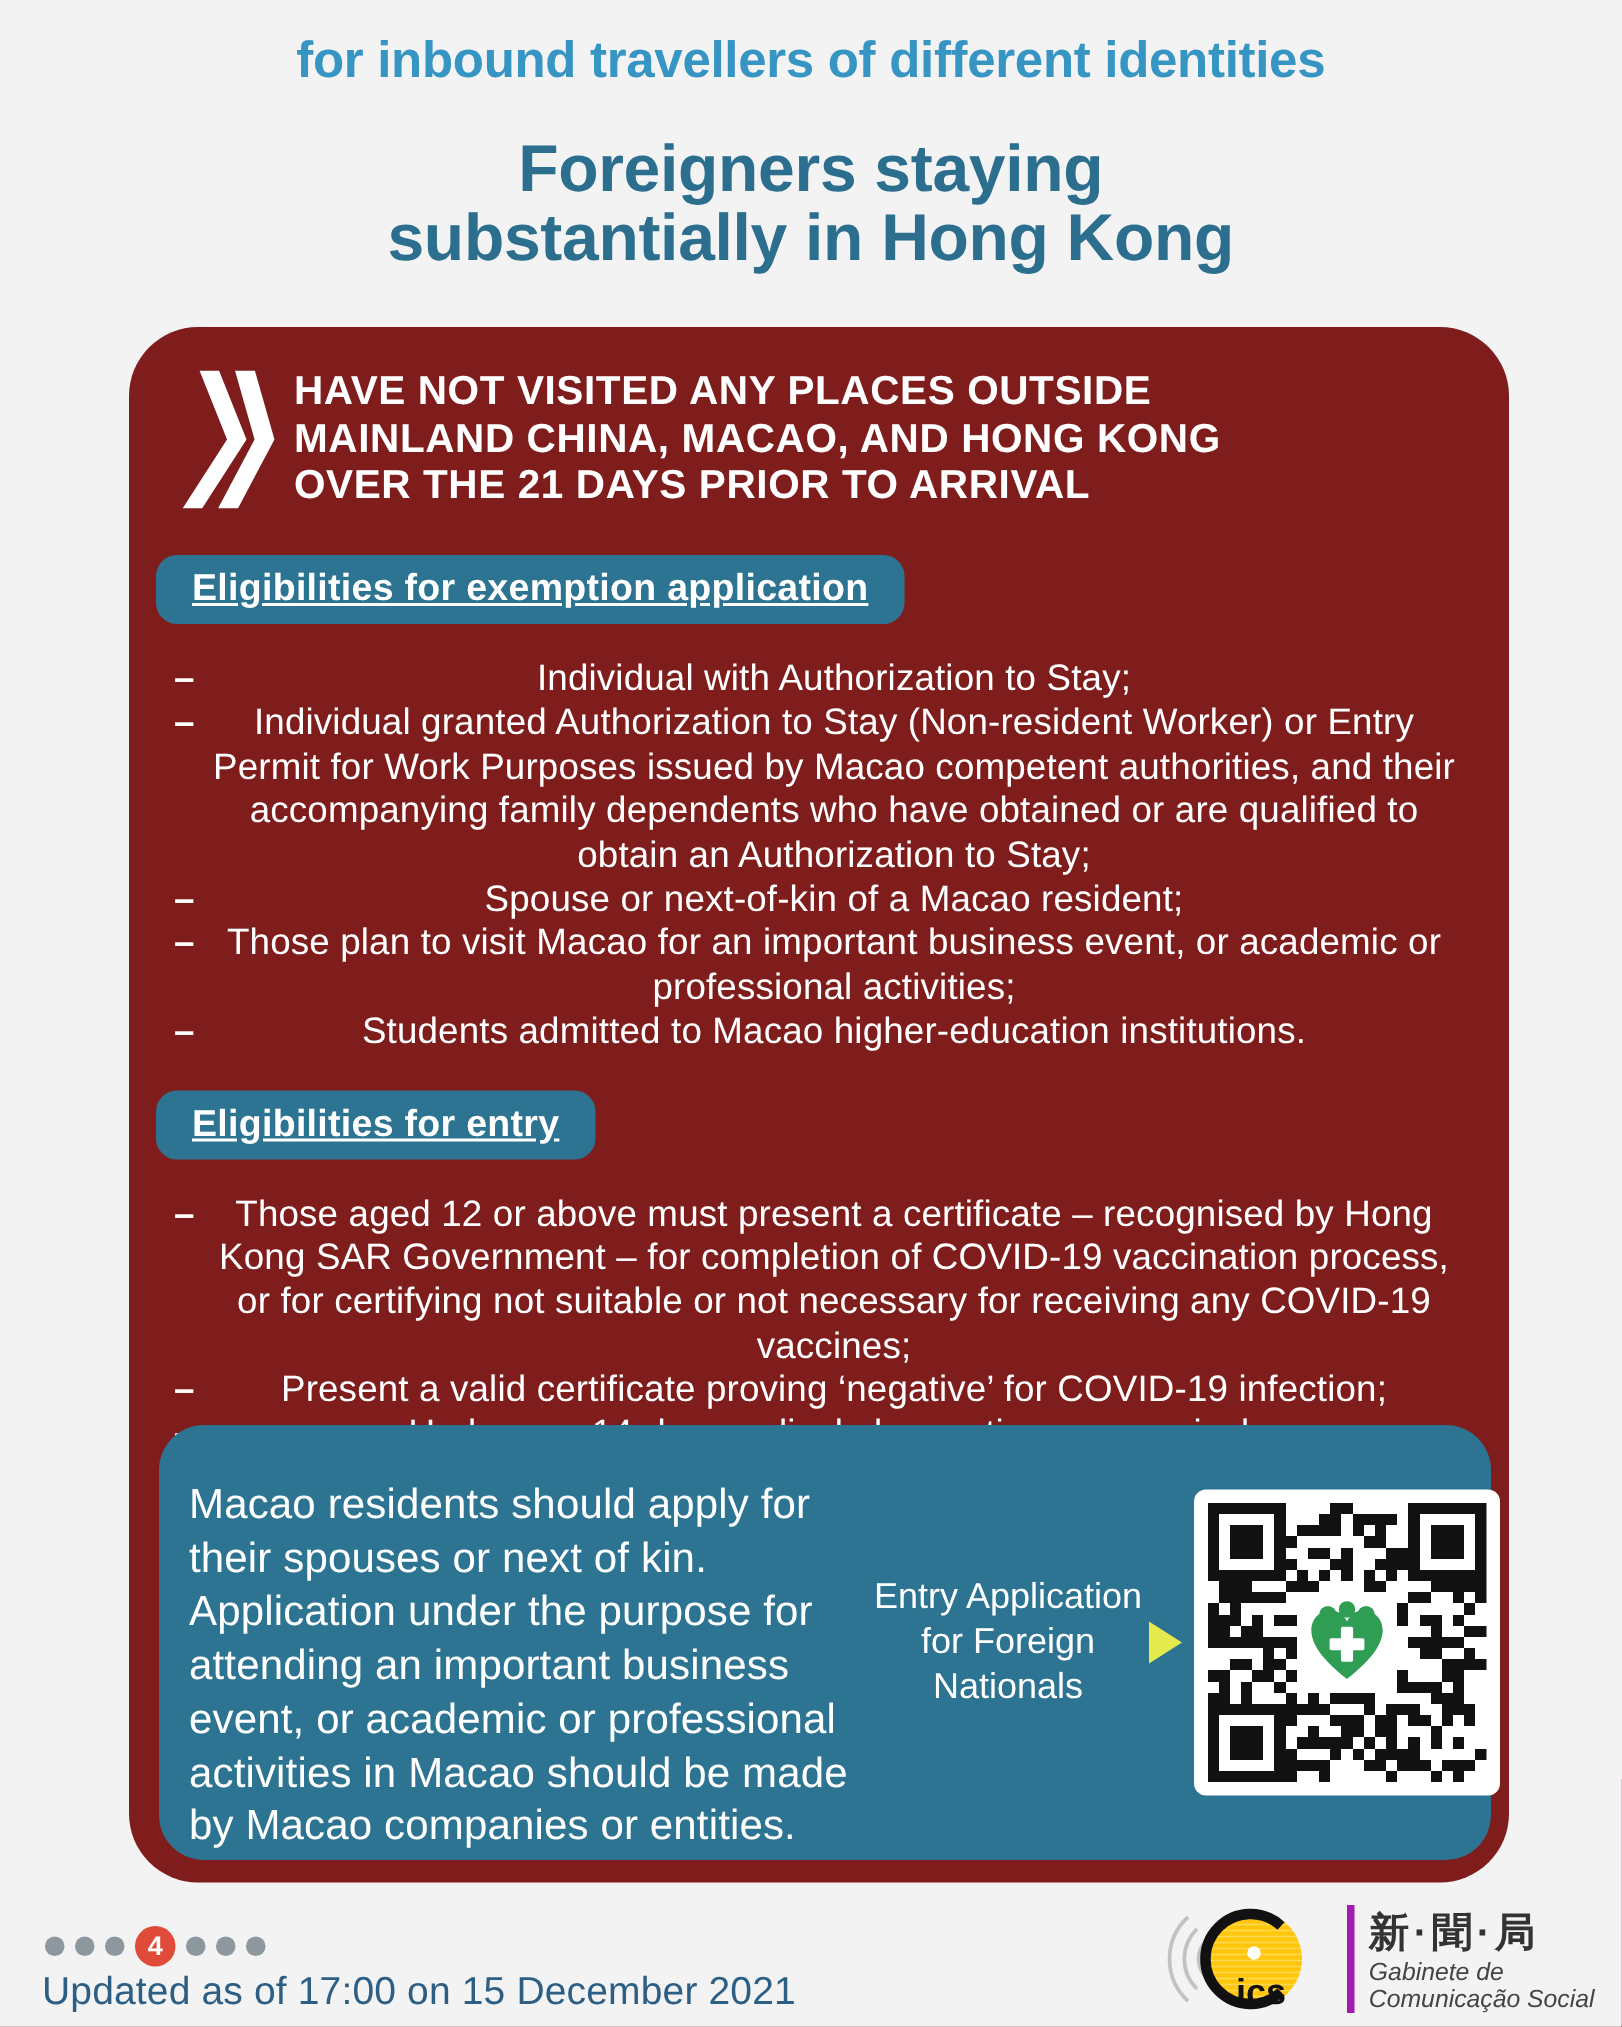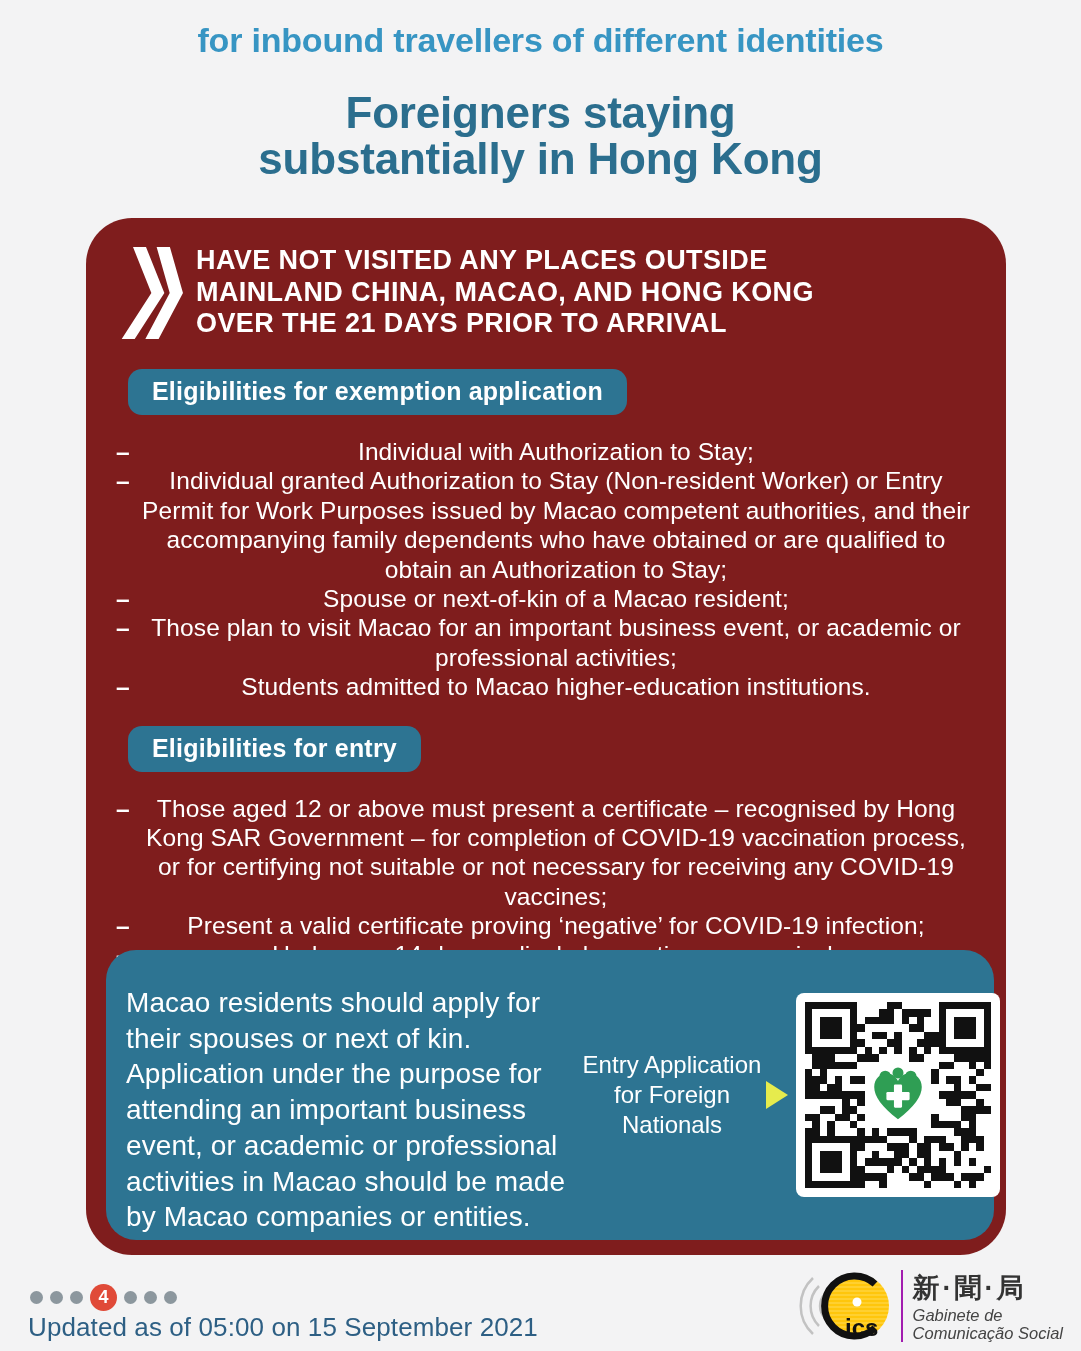--- a/index.html
+++ b/index.html
@@ -21,21 +21,21 @@
     background:#7f1d1d; border-radius:46px;
     color:#fff;
   }
   .card-head { display:flex; align-items:flex-start; padding:27px 30px 0 34px; }
   .chevrons { flex:0 0 64px; margin-top:2px; }
   .card-heading { font-size:27px; font-weight:800; line-height:1.17; letter-spacing:0.4px; padding-left:12px; }
 
   .badge {
     display:inline-block; background:#2d7492; border-radius:14px;
     font-size:25px; font-weight:800; letter-spacing:0.2px;
-    padding:8px 24px 9px 24px; margin-left:42px;
+    padding:8px 24px 9px 24px; margin-left:18px;text-decoration:underline;
   }
   .badge.first { margin-top:26px; }
   .badge.second { margin-top:24px; }
 
   ul.dash-list { list-style:none; padding:0 30px 0 30px; margin-top:22px;text-align:center; }
   ul.dash-list li {
     position:relative; padding-left:20px;
     font-size:24.5px; line-height:1.2; font-weight:500; letter-spacing:0.1px;
   }
   ul.dash-list li::before { content:"–"; position:absolute; left:0; top:0; font-weight:600; }
@@ -69,21 +69,21 @@
   .dots { position:absolute; left:30px; top:1283px; display:flex; align-items:center; gap:7px; height:28px; }
   .dot { width:13px; height:13px; border-radius:50%; background:#8c979e; }
   .dot-current {
     width:27px; height:27px; border-radius:50%; background:#e04a38;
     color:#fff; font-weight:800; font-size:18px;
     display:flex; align-items:center; justify-content:center;
   }
   .updated { position:absolute; left:28px; top:1312px; color:#2d5f84; font-size:26px; letter-spacing:0.1px; }
 
   .gcs { position:absolute; right:18px; top:1262px; display:flex; align-items:center; }
-  .gcs-textblock { border-left:2px solid #a21caf; padding-left:10px; margin-left:2px; color:#3a3a3a; }
+  .gcs-textblock { border-left:5px solid #a21caf; padding-left:10px; margin-left:20px; color:#3a3a3a; }
   .gcs-cn { font-size:27px; font-weight:600; letter-spacing:3px; color:#333; }
   .gcs-pt { font-size:16.5px; font-style:italic; line-height:1.12; color:#444; }
 </style>
 </head>
 <body>
 
 <div class="page">
 
   <div class="header">
     <div class="title">
@@ -362,21 +362,21 @@
   <div class="dots">
     <div class="dot"></div>
     <div class="dot"></div>
     <div class="dot"></div>
     <div class="dot-current">4</div>
     <div class="dot"></div>
     <div class="dot"></div>
     <div class="dot"></div>
   </div>
 
-  <div class="updated">Updated as of 05:00 on 15 September 2021</div>
+  <div class="updated">Updated as of 17:00 on 15 December 2021</div>
 
   <div class="gcs">
     <svg width="110" height="88" viewBox="0 0 110 88">
       <defs>
         <pattern id="stripes" width="4" height="4" patternUnits="userSpaceOnUse">
           <rect width="4" height="4" fill="#ffc60b"></rect>
           <line x1="0" y1="1" x2="4" y2="1" stroke="#ffda55" stroke-width="1"></line>
         </pattern>
       </defs>
 

